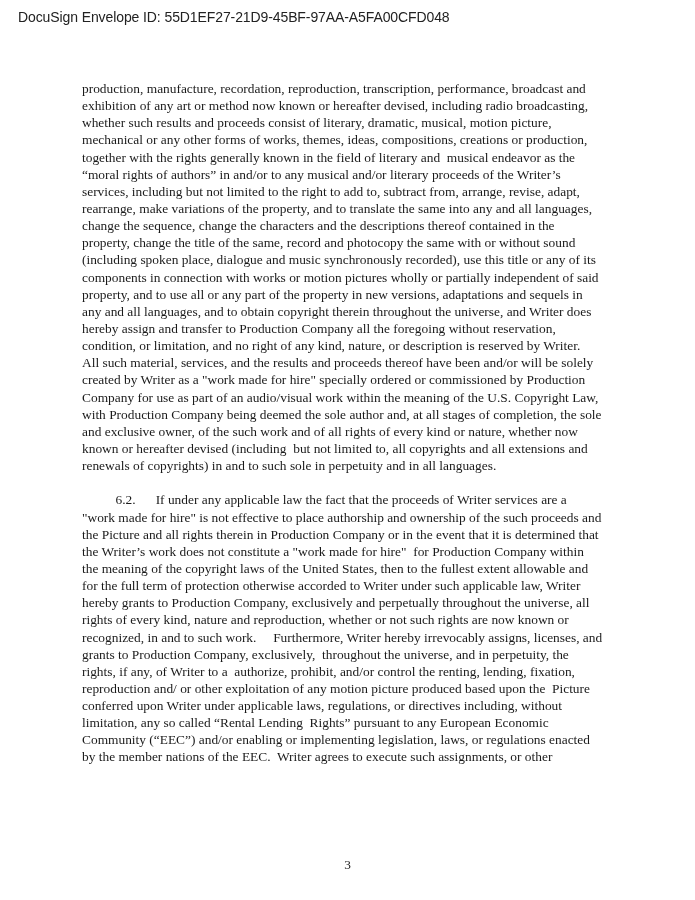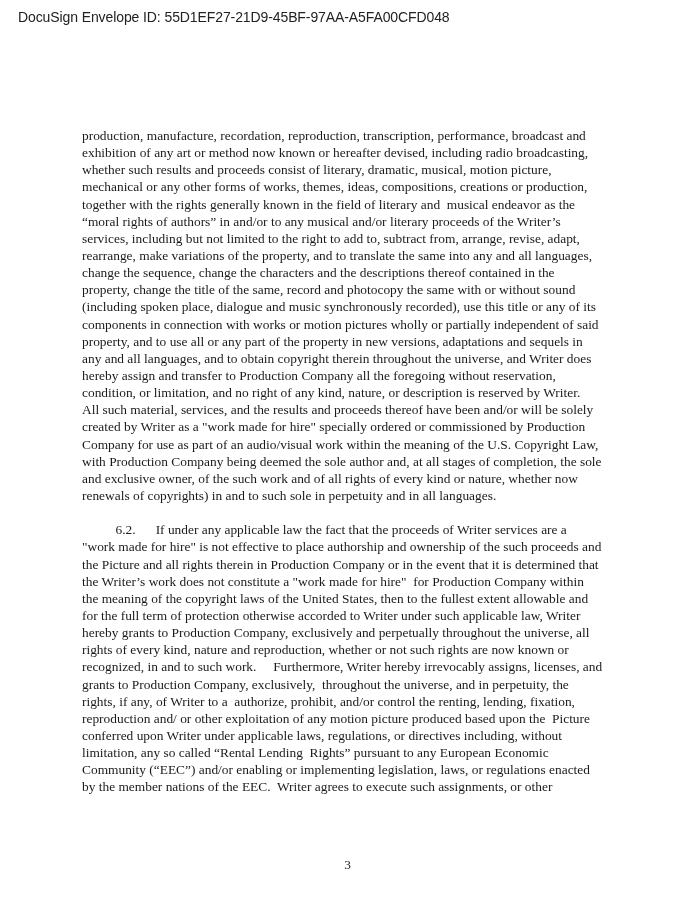--- a/index.html
+++ b/index.html
@@ -4,21 +4,21 @@
   <style>
     html, body { margin: 0; padding: 0; background: #ffffff; }
     body { width: 695px; height: 900px; position: relative; overflow: hidden; }
     .envelope {
       position: absolute; left: 18px; top: 9px;
       font-family: "Liberation Sans", sans-serif; font-size: 14px; color: #222;
       letter-spacing: -0.1px;
     }
     .page-body {
       position: absolute; left: 82px; top: 80px; width: 560px;
-      font-family: "Liberation Serif", serif; font-size: 13.4px; color: #1a1a1a; margin-top: 47px;
+      font-family: "Liberation Serif", serif; font-size: 13.4px; color: #1a1a1a;
     }
     .line { height: 17.15px; line-height: 17.15px; white-space: pre; }
     .gap { height: 17.15px; }
     .page-number {
       position: absolute; left: 0; width: 695px; top: 857px; text-align: center;
       font-family: "Liberation Serif", serif; font-size: 13.4px; color: #1a1a1a;
     }
   </style>
 </head>
 <body>
@@ -41,20 +41,21 @@
       <div class="line">components in connection with works or motion pictures wholly or partially independent of said</div>
       <div class="line">property, and to use all or any part of the property in new versions, adaptations and sequels in</div>
       <div class="line">any and all languages, and to obtain copyright therein throughout the universe, and Writer does</div>
       <div class="line">hereby assign and transfer to Production Company all the foregoing without reservation,</div>
       <div class="line">condition, or limitation, and no right of any kind, nature, or description is reserved by Writer.</div>
       <div class="line">All such material, services, and the results and proceeds thereof have been and/or will be solely</div>
       <div class="line">created by Writer as a "work made for hire" specially ordered or commissioned by Production</div>
       <div class="line">Company for use as part of an audio/visual work within the meaning of the U.S. Copyright Law,</div>
       <div class="line">with Production Company being deemed the sole author and, at all stages of completion, the sole</div>
       <div class="line">and exclusive owner, of the such work and of all rights of every kind or nature, whether now</div>
+      <div class="line">known or hereafter devised (including  but not limited to, all copyrights and all extensions and</div>
       <div class="line">renewals of copyrights) in and to such sole in perpetuity and in all languages.</div>
     </div>
   <div class="gap"></div>
   <div class="paragraph" id="p1">
       <div class="line">          6.2.      If under any applicable law the fact that the proceeds of Writer services are a</div>
       <div class="line">"work made for hire" is not effective to place authorship and ownership of the such proceeds and</div>
       <div class="line">the Picture and all rights therein in Production Company or in the event that it is determined that</div>
       <div class="line">the Writer’s work does not constitute a "work made for hire"  for Production Company within</div>
       <div class="line">the meaning of the copyright laws of the United States, then to the fullest extent allowable and</div>
       <div class="line">for the full term of protection otherwise accorded to Writer under such applicable law, Writer</div>

